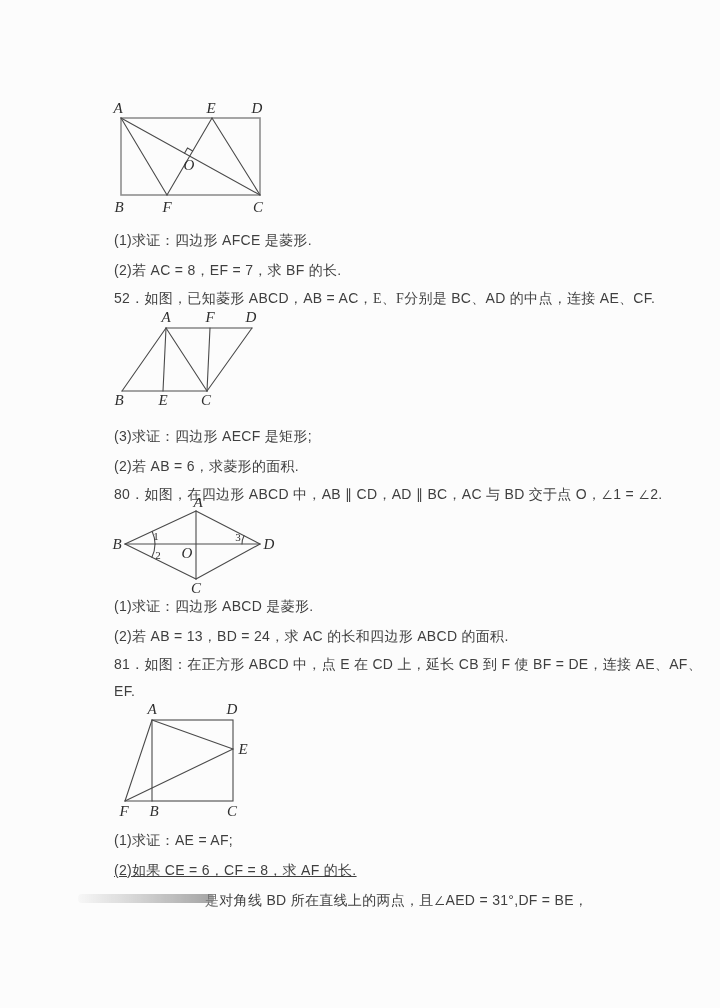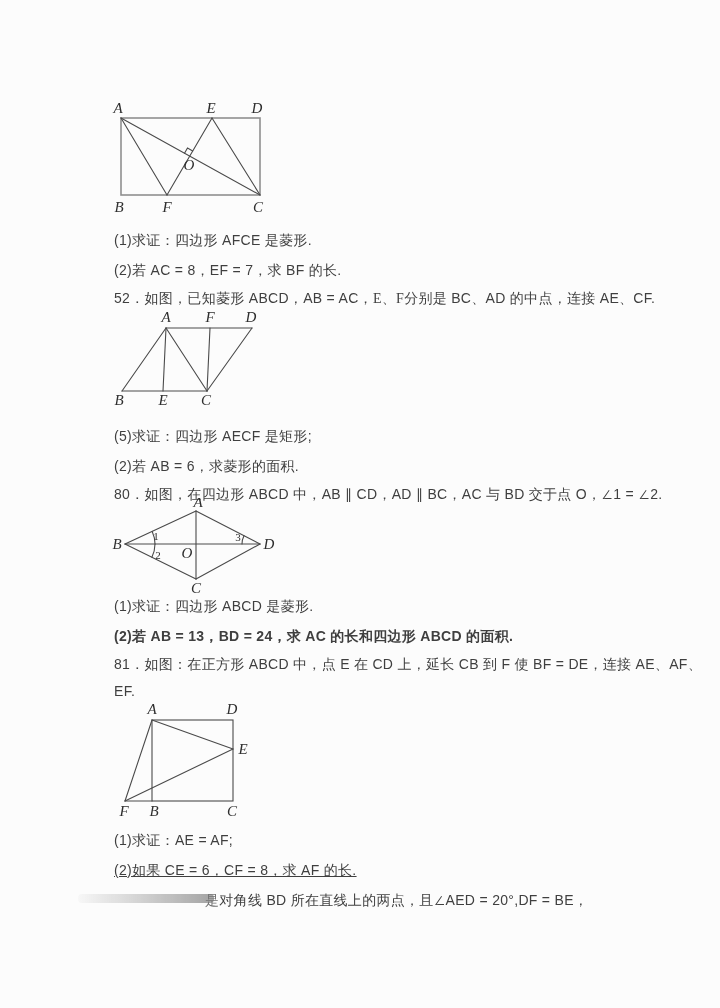--- a/index.html
+++ b/index.html
@@ -93,21 +93,21 @@
   <line x1="61" y1="16" x2="102" y2="79"></line>
   <line x1="105" y1="16" x2="102" y2="79"></line>
   <text class="lbl" x="61" y="10">A</text>
   <text class="lbl" x="105" y="10">F</text>
   <text class="lbl" x="146" y="10">D</text>
   <text class="lbl" x="14" y="93">B</text>
   <text class="lbl" x="58" y="93">E</text>
   <text class="lbl" x="101" y="93">C</text>
 </svg>
 
-<p class="line" style="top:426px;">(5)求证：四边形 AECF 是矩形;</p>
+<p class="line" style="top:426px;">(3)求证：四边形 AECF 是矩形;</p>
 <p class="line" style="top:456px;">(2)若 AB = 6，求菱形的面积.</p>
 
 <p class="line" style="top:484px;">80．如图，在四边形 ABCD 中，AB ∥ CD，AD ∥ BC，AC 与 BD 交于点 O，∠1 = ∠2.</p>
 
 <svg class="fig" style="left:110px; top:498px;" width="170" height="97" viewBox="0 0 170 97">
   <line x1="86" y1="13" x2="15" y2="46"></line>
   <line x1="86" y1="13" x2="150" y2="46"></line>
   <line x1="15" y1="46" x2="86" y2="81"></line>
   <line x1="150" y1="46" x2="86" y2="81"></line>
   <line x1="15" y1="46" x2="150" y2="46"></line>
@@ -119,21 +119,21 @@
   <text class="lbl" x="7" y="51">B</text>
   <text class="lbl" x="159" y="51">D</text>
   <text class="lbl" x="86" y="95">C</text>
   <text class="lbl" x="77" y="60">O</text>
   <text class="num" x="46" y="42">1</text>
   <text class="num" x="48" y="61">2</text>
   <text class="num" x="128" y="43">3</text>
 </svg>
 
 <p class="line" style="top:596px;">(1)求证：四边形 ABCD 是菱形.</p>
-<p class="line" style="top:626px;font-weight:bold;">(2)若 AB = 13，BD = 24，求 AC 的长和四边形 ABCD 的面积.</p>
+<p class="line" style="top:626px;">(2)若 AB = 13，BD = 24，求 AC 的长和四边形 ABCD 的面积.</p>
 
 <p class="line" style="top:654px;">81．如图：在正方形 ABCD 中，点 E 在 CD 上，延长 CB 到 F 使 BF = DE，连接 AE、AF、</p>
 <p class="line" style="top:681px;">EF.</p>
 
 <svg class="fig" style="left:110px; top:700px;" width="150" height="122" viewBox="0 0 150 122">
   <rect x="42" y="20" width="81" height="81"></rect>
   <line x1="15" y1="101" x2="42" y2="101"></line>
   <line x1="42" y1="20" x2="15" y2="101"></line>
   <line x1="42" y1="20" x2="123" y2="49"></line>
   <line x1="15" y1="101" x2="123" y2="49"></line>
@@ -141,15 +141,15 @@
   <text class="lbl" x="122" y="14">D</text>
   <text class="lbl" x="133" y="54">E</text>
   <text class="lbl" x="14" y="116">F</text>
   <text class="lbl" x="44" y="116">B</text>
   <text class="lbl" x="122" y="116">C</text>
 </svg>
 
 <p class="line" style="top:830px;">(1)求证：AE = AF;</p>
 <p class="line" style="top:860px;text-decoration:underline;">(2)如果 CE = 6，CF = 8，求 AF 的长.</p>
 
-<p class="line" style="left:205px; top:890px;"><span class="partial-prefix">是</span><span>对角线 BD 所在直线上的两点，且∠AED = 20°,DF = BE，</span></p>
+<p class="line" style="left:205px; top:890px;"><span class="partial-prefix">是</span><span>对角线 BD 所在直线上的两点，且∠AED = 31°,DF = BE，</span></p>
 
 <div class="smear"></div>
 
 </body></html>

